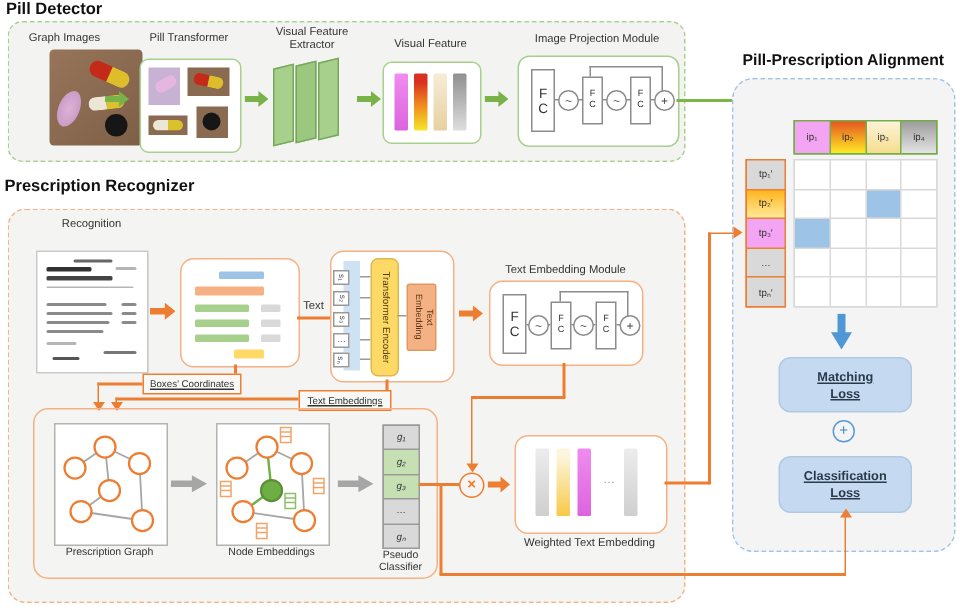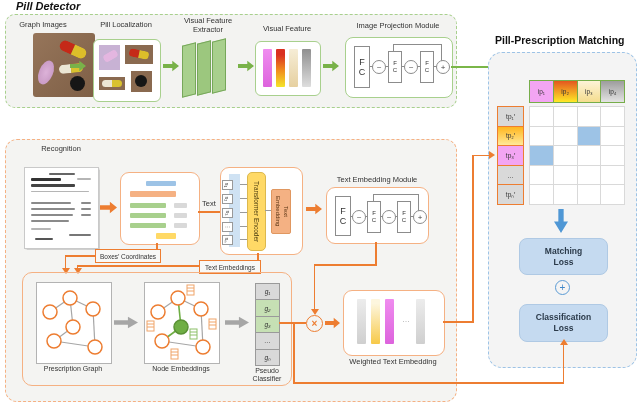--- a/index.html
+++ b/index.html
@@ -1,20 +1,20 @@
 <!DOCTYPE html>
 <html><head>
 <meta charset="utf-8">
 <style>
   html,body{margin:0;padding:0;background:#fff;}
   #canvas{position:relative;width:640px;height:407px;background:#fff;overflow:hidden;
           font-family:"Liberation Sans", sans-serif;color:#222;}
   .abs{position:absolute;}
   .pre{white-space:pre-line;}
-  .ctr{display:flex;align-items:center;justify-content:center;text-align:center;}
+  .ctr{display:flex;align-items:center;justify-content:center;text-align:center;text-decoration:underline;}
 
   
   .sec-title{font-weight:bold;font-size:11px;color:#111;}
 
   
   .dash-green{border:1.6px dashed #a8d08d;border-radius:10px;background:#f3f3f1;}
   .dash-orange{border:1.6px dashed #f5b183;border-radius:12px;background:#f4f4f2;}
   .dash-blue{border:1.6px dashed #9dc3e6;border-radius:14px;background:#f4f4f4;}
 
   .lbl{font-size:7.5px;color:#333;text-align:center;line-height:1.2;}
@@ -109,40 +109,40 @@
 
   
   .doc{background:#fff;border:1px solid #c9c9c9;box-shadow:0.5px 0.5px 1px rgba(0,0,0,.15);}
   .dl{position:absolute;height:2px;background:#b5b5b5;border-radius:1px;}
 </style>
 </head>
 <body>
 
 <div id="canvas">
 
-  <div class="abs sec-title" style="left:16px;top:0px;font-style:italic;">Pill Detector</div>
+  <div class="abs sec-title" style="left:4px;top:0px;">Pill Detector</div>
   <div class="abs dash-green" style="left:5px;top:14px;width:450px;height:92px;"></div>
 
   <div class="abs lbl" style="left:12px;top:20px;width:62px;">Graph Images</div>
   <div class="abs photo" style="left:33px;top:33px;width:62px;height:64px;">
     <div class="abs capsule" style="left:26px;top:11px;width:28px;height:11px;transform:rotate(24deg);">
         <div class="half-red"></div>
         <div class="half-yel"></div>
       </div>
     <div class="abs capsule" style="left:26px;top:31px;width:24px;height:9px;transform:rotate(-6deg);">
         <div class="half-wht"></div>
         <div class="half-yel2"></div>
       </div>
     <div class="abs pill-oval" style="left:6px;top:27px;width:14px;height:25px;background:radial-gradient(#dcb2d8,#c393bf);transform:rotate(22deg);"></div>
     <div class="abs pill-oval" style="left:37px;top:43px;width:15px;height:15px;background:#161616;"></div>
   </div>
 
   <div class="abs barrow g-arr" style="left:70px;top:60px;width:16px;height:12px;"></div>
 
-  <div class="abs lbl" style="left:92px;top:20px;width:68px;">Pill Localization</div>
+  <div class="abs lbl" style="left:92px;top:20px;width:68px;">Pill Transformer</div>
   <div class="abs" style="left:93px;top:39px;width:66px;height:61px;background:#fff;border:1.6px solid #a8d08d;border-radius:6px;">
     <div class="tile" style="left:5px;top:5px;width:21px;height:25px;background:#c8b2d4;">
       <div class="abs capsule" style="left:4px;top:7px;width:15px;height:8px;transform:rotate(-30deg);">
           <div style="background:#e4b6e0;width:100%;"></div>
         </div>
     </div>
     <div class="tile" style="left:31px;top:5px;width:28px;height:19px;background:#8a6a50;">
       <div class="abs capsule" style="left:4px;top:5px;width:20px;height:8px;transform:rotate(12deg);">
           <div class="half-red"></div>
           <div class="half-yel"></div>
@@ -197,21 +197,21 @@
       <div class="fc fc3">F
 C</div>
       <div class="op" style="left:90px;top:22px;">+</div>
     </div>
   </div>
 
   <div class="abs ln-g" style="left:451px;top:66px;width:126px;height:1.6px;"></div>
   <div class="abs ln-g" style="left:575.5px;top:66px;width:1.6px;height:9px;"></div>
   <div class="abs ah ah-down-g" style="left:572.5px;top:74px;"></div>
 
-  <div class="abs sec-title" style="left:495px;top:34px;font-size:10.5px;">Pill-Prescription Matching</div>
+  <div class="abs sec-title" style="left:495px;top:34px;font-size:10.5px;">Pill-Prescription Alignment</div>
   <div class="abs dash-blue" style="left:488px;top:52px;width:147px;height:314px;"></div>
 
   <div class="abs iprow" style="left:529px;top:80px;width:94px;height:21px;">
     <div class="ip1">ip₁</div>
     <div class="ip2">ip₂</div>
     <div class="ip3">ip₃</div>
     <div class="ip4">ip₄</div>
   </div>
 
   <div class="abs tpcol" style="left:497px;top:106px;width:25px;height:97px;">
@@ -246,20 +246,21 @@
     </div>
 
   <div class="abs darrow" style="left:554px;top:209px;width:14px;height:24px;"></div>
 
   <div class="abs loss ctr pre" style="left:519px;top:238px;width:87px;height:35px;">Matching
 Loss</div>
   <div class="abs plus-blue" style="left:555px;top:280px;width:13px;height:13px;">+</div>
   <div class="abs loss ctr pre" style="left:519px;top:304px;width:87px;height:36px;">Classification
 Loss</div>
 
+  <div class="abs sec-title" style="left:3px;top:118px;">Prescription Recognizer</div>
   <div class="abs dash-orange" style="left:5px;top:139px;width:450px;height:261px;"></div>
 
   <div class="abs lbl" style="left:26px;top:144px;width:70px;">Recognition</div>
   <div class="abs doc" style="left:24px;top:167px;width:73px;height:80px;">
     <div class="dl" style="left:24px;top:5px;width:26px;background:#666;"></div>
     <div class="dl" style="left:6px;top:10px;width:30px;background:#333;height:3px;"></div>
     <div class="dl" style="left:52px;top:10px;width:14px;"></div>
     <div class="dl" style="left:6px;top:16px;width:44px;background:#444;height:3px;"></div>
     <div class="dl" style="left:6px;top:23px;width:58px;height:1px;"></div>
     <div class="dl" style="left:6px;top:34px;width:40px;background:#8a8a8a;"></div>

